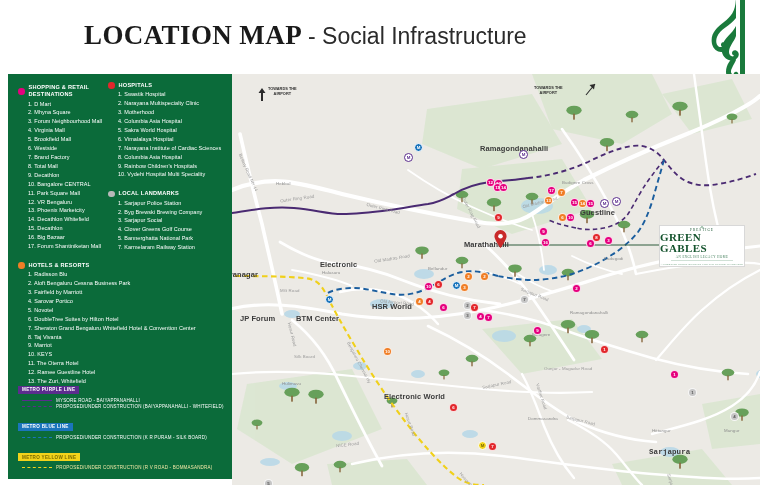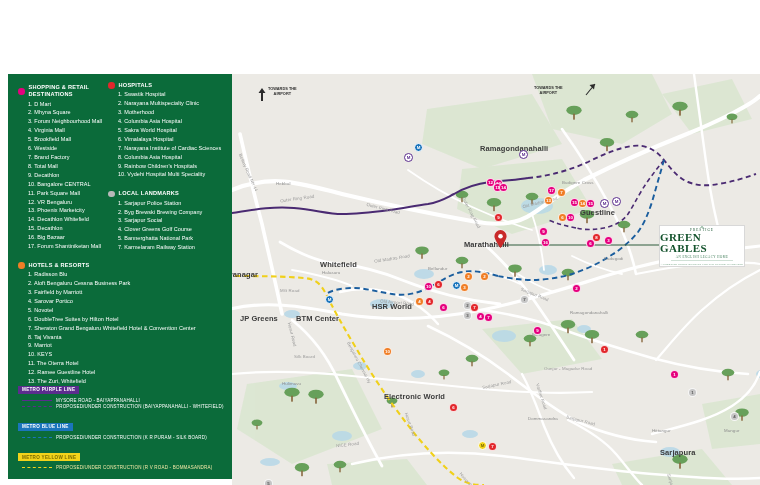--- a/index.html
+++ b/index.html
@@ -126,20 +126,34 @@
   }
   .logo-tag { font-family: "Liberation Serif", serif; font-size: 3.1px; letter-spacing: .5px; color:#3b7a55; margin-top:1px;}
   .logo-sub { font-size: 2.4px; letter-spacing: .2px; color:#7ea98c; margin-top:1.5px; }
   .logo-rule { width: 62px; height:.5px; background:#cfe0d5; margin:1px 0; }
 </style>
 </head>
 <body>
 
 <div id="page">
 
+  <div class="header">
+    <div class="title-wrap">
+      <span class="title-main">LOCATION MAP</span><span class="title-sub">- Social Infrastructure</span>
+    </div>
+    <svg class="corner-orn" viewBox="0 0 52 88">
+      <path d="M40 0 C40 14 36 20 28 26 C20 32 14 38 16 48 C18 56 26 58 30 54 C33 51 32 46 28 46 C25 46 24 49 26 51
+               C21 52 19 46 21 41 C24 33 34 30 40 22 L40 0 Z
+               M44 0 L44 88 L49 88 L49 0 Z
+               M40 30 C36 38 28 42 26 50 C24 58 30 66 38 64 C42 63 44 59 42 56 C40 53 36 54 36 57 C36 59 38 60 39 59
+               C37 62 33 60 33 56 C33 50 38 46 40 40 Z
+               M39 58 C35 64 30 68 30 76 C30 82 36 86 40 83 C43 81 43 77 41 76 C39 75 37 77 38 79 C35 79 34 75 36 72
+               C37 69 39 67 40 64 Z" fill="#1a7a3c"></path>
+    </svg>
+  </div>
 
   <div class="green-panel">
     <div class="panel-inner">
 
       <div class="legend-col col-left">
 
         <div class="cat-block spacer-lg">
           <div class="cat-head">
             <span class="dot pink"></span>
             <span class="label-txt">SHOPPING &amp; RETAIL DESTINATIONS</span>
@@ -469,27 +483,27 @@
       <svg width="16" height="14" viewBox="0 0 16 14" style="position:absolute;left:46px;top:-3px;">
         <path d="M15 1 L6 12" stroke="#2b2b2b" stroke-width="1.1"></path>
         <path d="M15 1 L9.5 2 L14 6.5 Z" fill="#2b2b2b"></path>
       </svg>
       TOWARDS THE<br>AIRPORT
     </div>
 
     <div class="map-label" style="left:248px; top:70px;">Ramagondanahalli</div>
     <div class="map-label" style="left:348px; top:134px;">Guestline</div>
     <div class="map-label" style="left:232px; top:166px;">Marathahalli</div>
-    <div class="map-label" style="left:88px;  top:186px;">Whitefield</div>
+    <div class="map-label" style="left:88px;  top:186px;">Electronic</div>
     <div class="map-label" style="left:140px; top:228px;">HSR World</div>
-    <div class="map-label" style="left:8px;   top:240px;">JP Greens</div>
+    <div class="map-label" style="left:8px;   top:240px;">JP Forum</div>
     <div class="map-label" style="left:64px;  top:240px;">BTM Center</div>
     <div class="map-label" style="left:-12px; top:196px;">Jayanagar</div>
     <div class="map-label" style="left:152px; top:318px; width:42px;">Electronic World</div>
-    <div class="map-label" style="left:428px; top:374px;">Sarjapura</div>
+    <div class="map-label" style="left:417px; top:374px;font-family:Liberation Mono, monospace;">Sarjapura</div>
 
     <div class="map-label small" style="left:44px;  top:107px;">Hebbal</div>
     <div class="map-label small" style="left:90px;  top:196px;">Halasuru</div>
     <div class="map-label small" style="left:330px; top:106px;">Budigere Cross</div>
     <div class="map-label small" style="left:372px; top:182px;">Kadugodi</div>
     <div class="map-label small" style="left:452px; top:182px;">Konalur</div>
     <div class="map-label small" style="left:196px; top:192px;">Bellandur</div>
     <div class="map-label small" style="left:338px; top:236px;">Ramagondanahalli</div>
     <div class="map-label small" style="left:300px; top:258px;">Balagere</div>
     <div class="map-label small" style="left:296px; top:342px;">Dommasandra</div>

